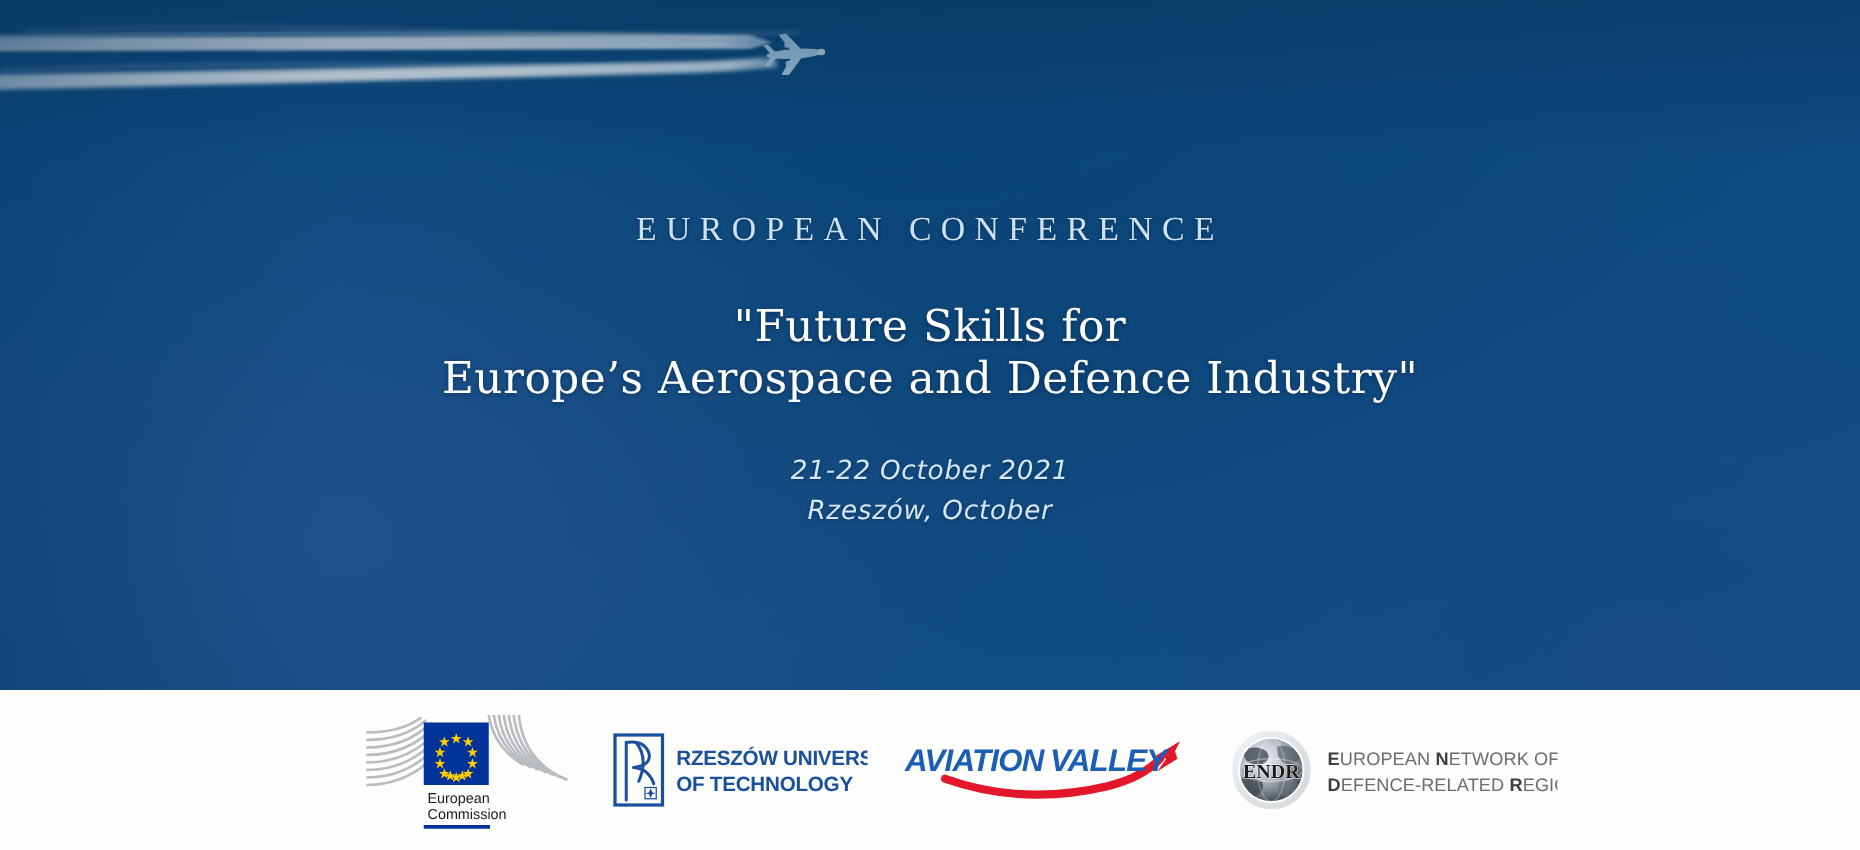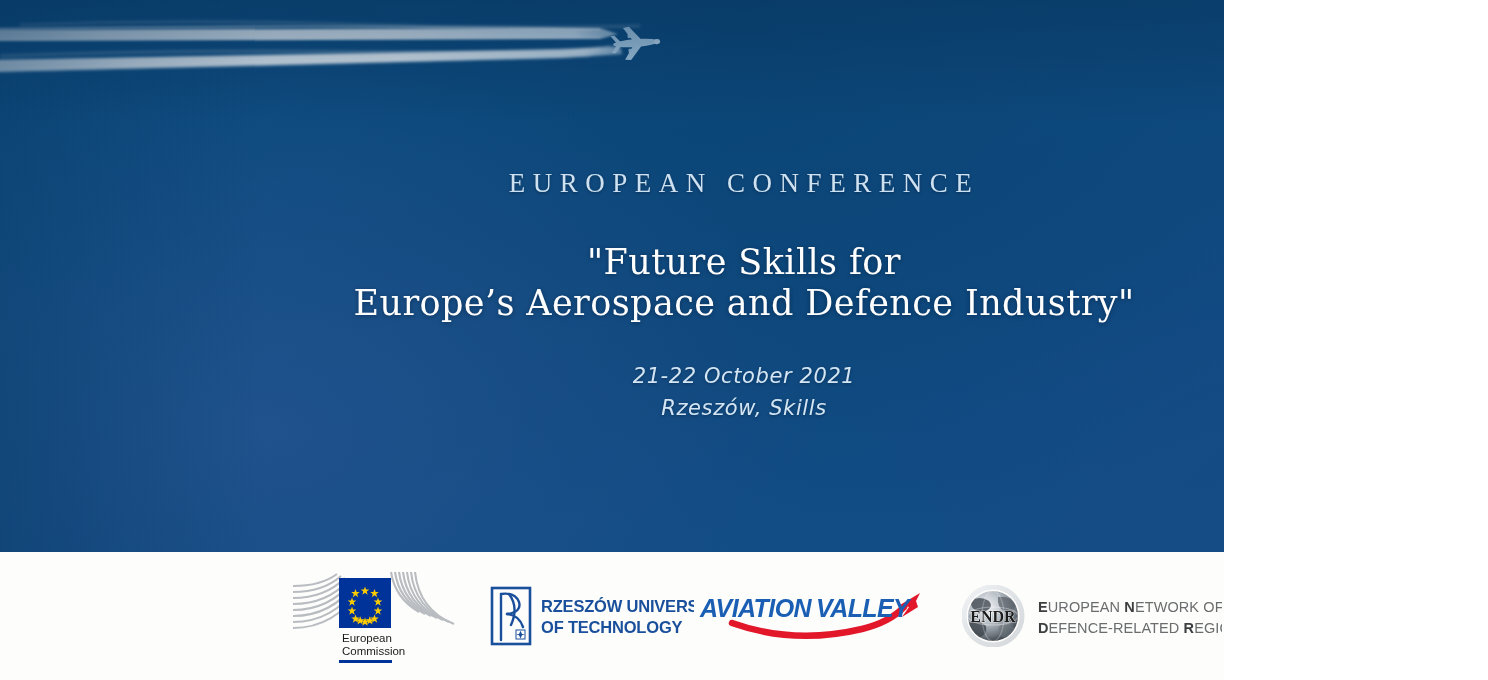--- a/index.html
+++ b/index.html
@@ -7,21 +7,21 @@
   html, body {
     width:1488px; height:680px;
     background:#ffffff;
     font-family:"Liberation Sans", sans-serif;
     overflow:hidden;
   }
 
   
   #slide {
     position:relative;
-    width:1224px; height:680px;
+    width:1488px; height:680px;
     overflow:hidden;
   }
 
   
   .hero {
     position:absolute; left:0; top:0;
     width:1488px; height:552px;
     background:
       radial-gradient(ellipse 900px 620px at 18% 78%,  rgba(46,88,150,0.55) 0%, rgba(46,88,150,0.0) 62%),
       radial-gradient(ellipse 700px 500px at 88% 96%,  rgba(24,70,128,0.45) 0%, rgba(24,70,128,0.0) 70%),
@@ -96,21 +96,21 @@
     margin-left:291px;
     gap:0;
   }
   .logo { display:flex; align-items:center; }
 
   
   .logo-ec { width:168px; height:100px; }
   
   .logo-rut { width:205px; height:62px; margin-left:30px; }
   
-  .logo-av { width:233px; height:58px; }
+  .logo-av { width:233px; height:58px; margin-left:24px; }
   
   .logo-endr { width:260px; height:62px; margin-left:35px;text-align:right; }
 </style>
 </head>
 <body>
 
 <div id="slide">
 
   <div class="hero">
 
@@ -174,21 +174,21 @@
 
     <div class="eyebrow">EUROPEAN CONFERENCE</div>
 
     <div class="title-group">
       <div class="title-line">"Future Skills for</div>
       <div class="title-line">Europe’s Aerospace and Defence Industry"</div>
     </div>
 
     <div class="meta-group">
       <div class="meta-line">21-22 October 2021</div>
-      <div class="meta-line">Rzeszów, Skills</div>
+      <div class="meta-line">Rzeszów, October</div>
     </div>
   </div>
 
   <div class="footer">
     <div class="logo-rail">
 
       <div class="logo logo-ec">
         <svg viewBox="0 0 168 100" width="168" height="100" aria-hidden="true">
 
           <g stroke="#b9bcc0" fill="none" stroke-width="2.1">

